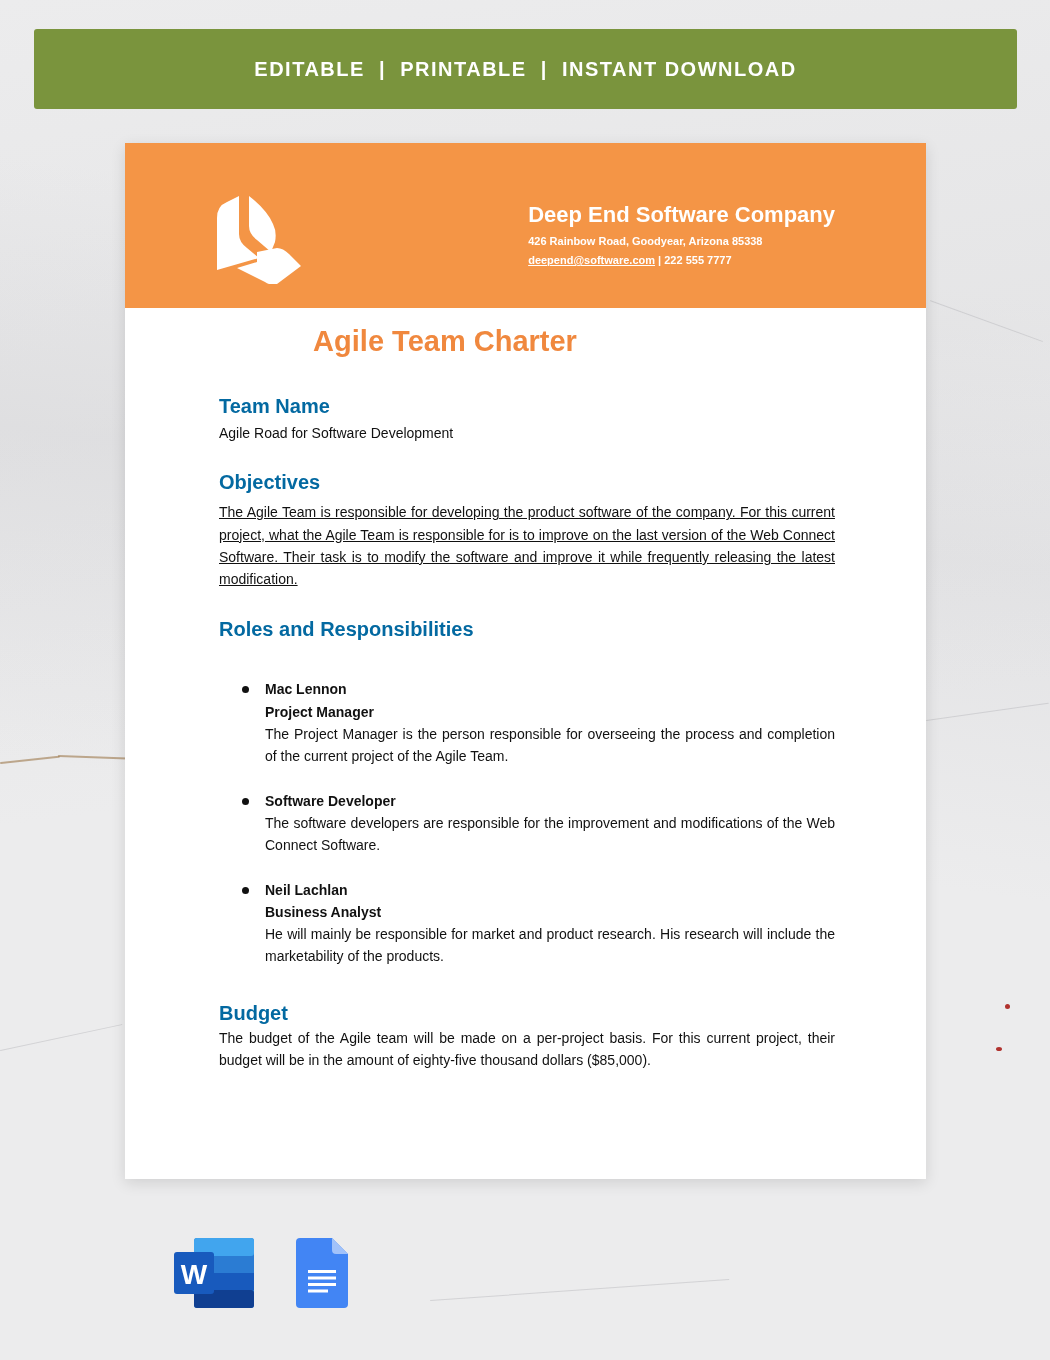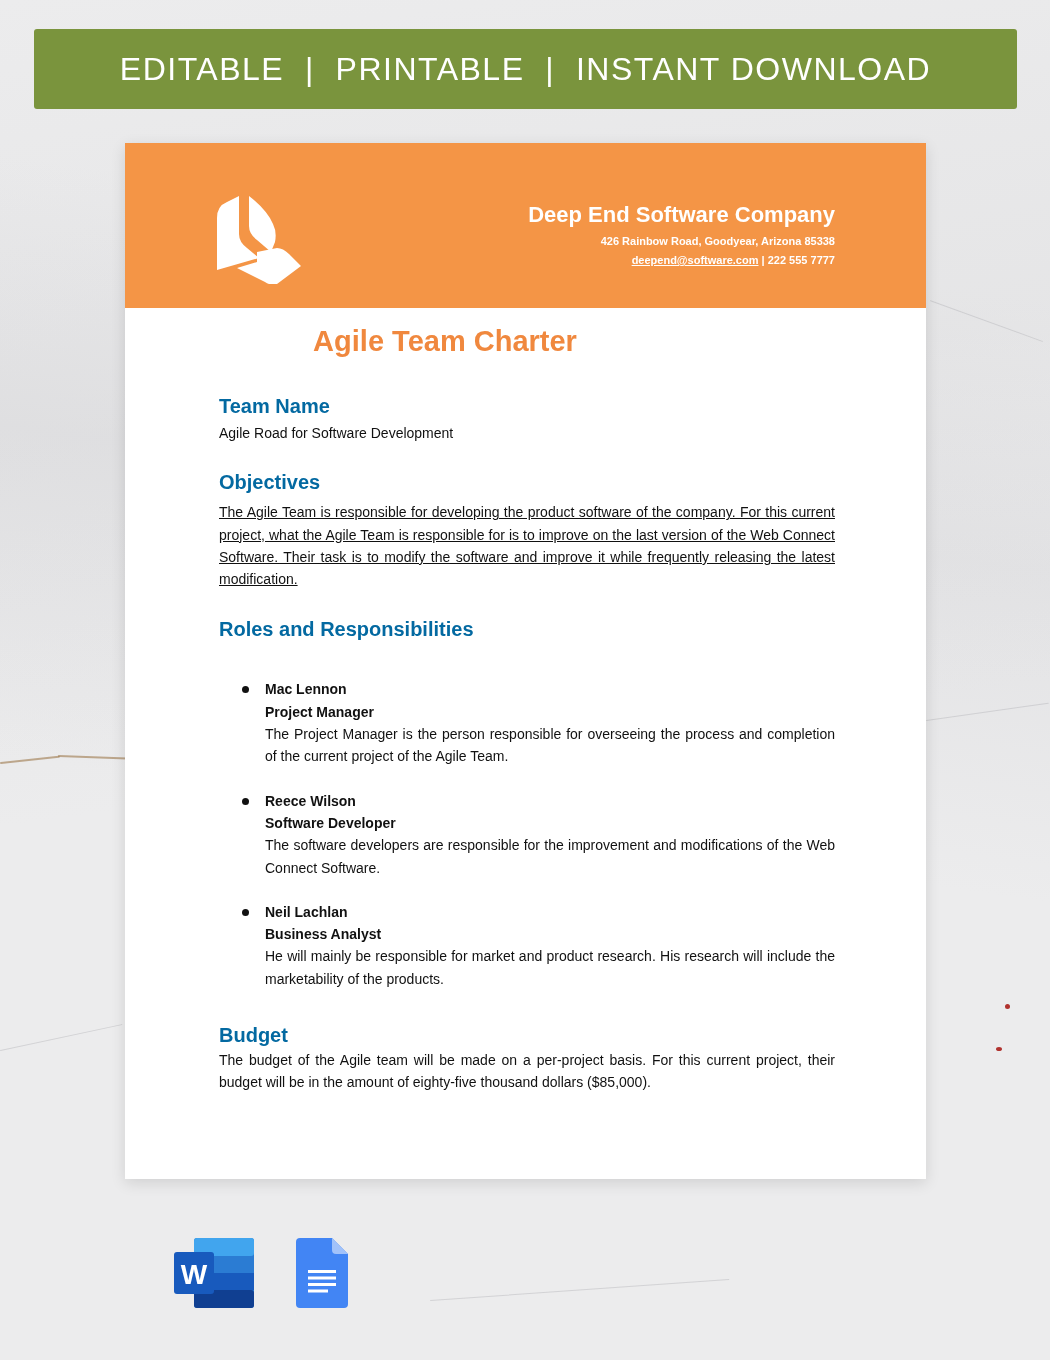--- a/index.html
+++ b/index.html
@@ -18,34 +18,34 @@
     }
     .vein.light { background: rgba(180,180,185,0.45); height: 1px; }
     .spot { position: absolute; width: 5px; height: 5px; border-radius: 50%; background: #b0322e; }
 
     .banner {
       position: absolute; left: 34px; top: 29px; width: 983px; height: 80px;
       background: #7a943d; border-radius: 3px;
       display: flex; align-items: center; justify-content: center;
     }
     .banner-text {
-      color: #ffffff; font-family: "Liberation Sans", sans-serif; font-weight: 400;
-      font-size: 32px; letter-spacing: 1.5px; white-space: pre;
+      color: #ffffff; font-family: "Liberation Sans", sans-serif; font-weight: 700;
+      font-size: 20px; letter-spacing: 1.5px; white-space: pre;
     }
 
     .page {
       position: absolute; left: 125px; top: 143px; width: 801px; height: 1036px;
       background: #ffffff; box-shadow: 0 4px 14px rgba(0,0,0,0.12);
     }
     .page-header {
       position: absolute; left: 0; top: 0; width: 801px; height: 165px; background: #f49546;
     }
     .logo { position: absolute; left: 92px; top: 53px; width: 84px; height: 88px; }
     .company {
-      position: absolute; right: 91px; top: 58px; text-align: right; color: #ffffff;
+      position: absolute; right: 91px; top: 58px; text-align: left; color: #ffffff;
     }
     .company-name { font-size: 22px; font-weight: 700; line-height: 28px; }
     .company-address { font-size: 11px; font-weight: 700; line-height: 19px; margin-top: 3px; }
     .company-contact { font-size: 11px; font-weight: 700; line-height: 19px; }
     .company-contact .email { text-decoration: underline; }
 
     .doc-title {
       position: absolute; left: 0; top: 182px; width: 640px; text-align: center;
       color: #f0883e; font-size: 29px; font-weight: 700;
     }
@@ -113,21 +113,20 @@
       <div class="h2">Roles and Responsibilities</div>
       <ul class="roles">
         <li class="role">
           <span class="bullet"></span>
           <div class="role-name">Mac Lennon</div>
           <div class="role-title">Project Manager</div>
           <div class="p">The Project Manager is the person responsible for overseeing the process and completion of the current project of the Agile Team.</div>
         </li>
         <li class="role">
           <span class="bullet"></span>
-          <div class="role-name">Reece Wilson</div>
           <div class="role-title">Software Developer</div>
           <div class="p">The software developers are responsible for the improvement and modifications of the Web Connect Software.</div>
         </li>
         <li class="role" style="margin-bottom:32px;">
           <span class="bullet"></span>
           <div class="role-name">Neil Lachlan</div>
           <div class="role-title">Business Analyst</div>
           <div class="p">He will mainly be responsible for market and product research. His research will include the marketability of the products.</div>
         </li>
       </ul>

